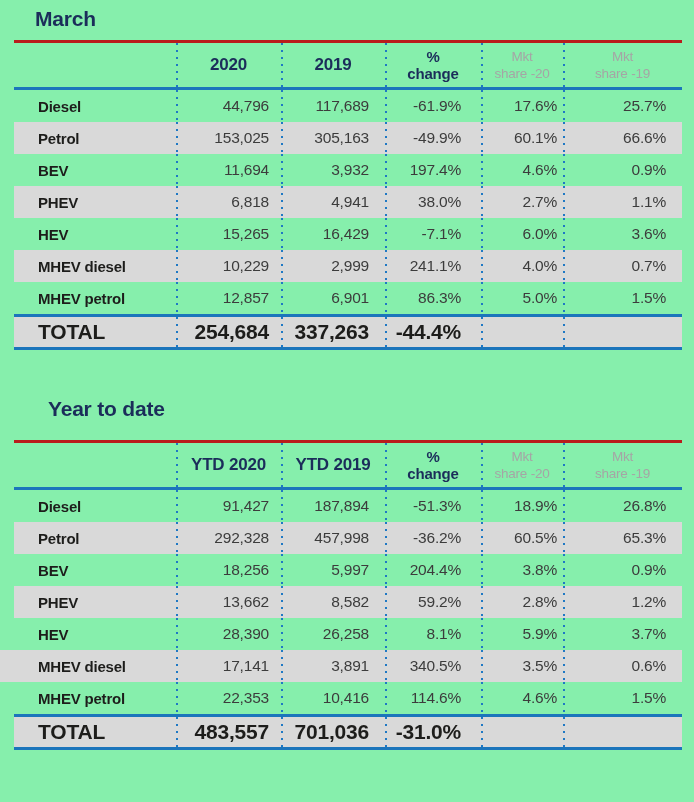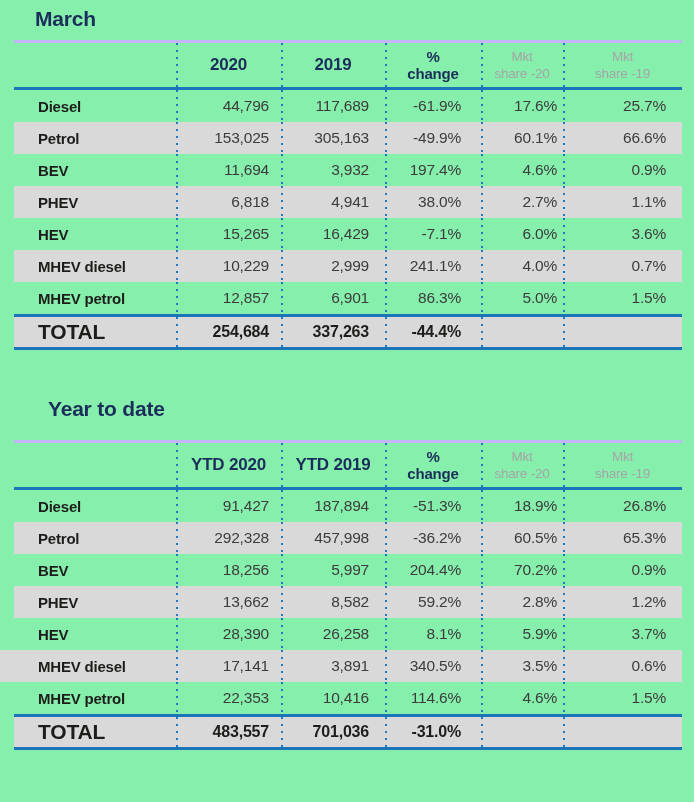--- a/index.html
+++ b/index.html
@@ -11,21 +11,21 @@
   .section-title{
     position:absolute;left:35px;margin:0;
     color:#1b2d5a;font-size:21px;font-weight:bold;
   }
   .title-march{top:7px;}
   .title-ytd{top:397px;margin-left:13px;}
 
   table.reg{
     position:absolute;left:14px;width:668px;
     border-collapse:collapse;table-layout:fixed;
-    border-top:3px solid #c4b5fd;border-bottom:3px solid #1b75bb;
+    border-top:3px solid #b91c1c;border-bottom:3px solid #1b75bb;
   }
   .table-march{top:40px;}
   .table-ytd{top:440px;}
   col.c-lbl{width:162px;}
   col.c-2020{width:105px;}
   col.c-2019{width:104px;}
   col.c-chg{width:96px;}
   col.c-s20{width:82px;}
   col.c-s19{width:119px;}
 
@@ -43,21 +43,21 @@
   td.num{text-align:right;color:#3c3c3c;font-size:15.5px;}
   td.c2020{padding-right:12px;}
   td.c2019{padding-right:16px;}
   td.cchg{padding-right:20px;}
   td.cs20{padding-right:6px;}
   td.cs19{padding-right:16px;}
 
   tr.stripe{background:#d9d9d9;}
   tr.total{border-top:3px solid #1b75bb;background:#d9d9d9;}
   tr.total td{height:30px;font-weight:bold;}
-  tr.total td.num{color:#1d1d1b;font-size:16px;}
+  tr.total td.num{color:#1d1d1b;font-size:21px;}
   tr.total td.lbl{font-size:21px;}
 
   
   table.reg th + th, table.reg td + td{
     background-image:repeating-linear-gradient(to bottom,#1e78c4 0 2px,transparent 2px 7px);
     background-size:2px 100%;background-repeat:no-repeat;background-position:0 0;
   }
 
   
   tr.bleed-left td:first-child{position:relative;}
@@ -219,21 +219,21 @@
         <td class="num c2019">457,998</td>
         <td class="num cchg">-36.2%</td>
         <td class="num cs20">60.5%</td>
         <td class="num cs19">65.3%</td>
       </tr>
       <tr>
         <td class="lbl">BEV</td>
         <td class="num c2020">18,256</td>
         <td class="num c2019">5,997</td>
         <td class="num cchg">204.4%</td>
-        <td class="num cs20">70.2%</td>
+        <td class="num cs20">3.8%</td>
         <td class="num cs19">0.9%</td>
       </tr>
       <tr class="stripe">
         <td class="lbl">PHEV</td>
         <td class="num c2020">13,662</td>
         <td class="num c2019">8,582</td>
         <td class="num cchg">59.2%</td>
         <td class="num cs20">2.8%</td>
         <td class="num cs19">1.2%</td>
       </tr>

